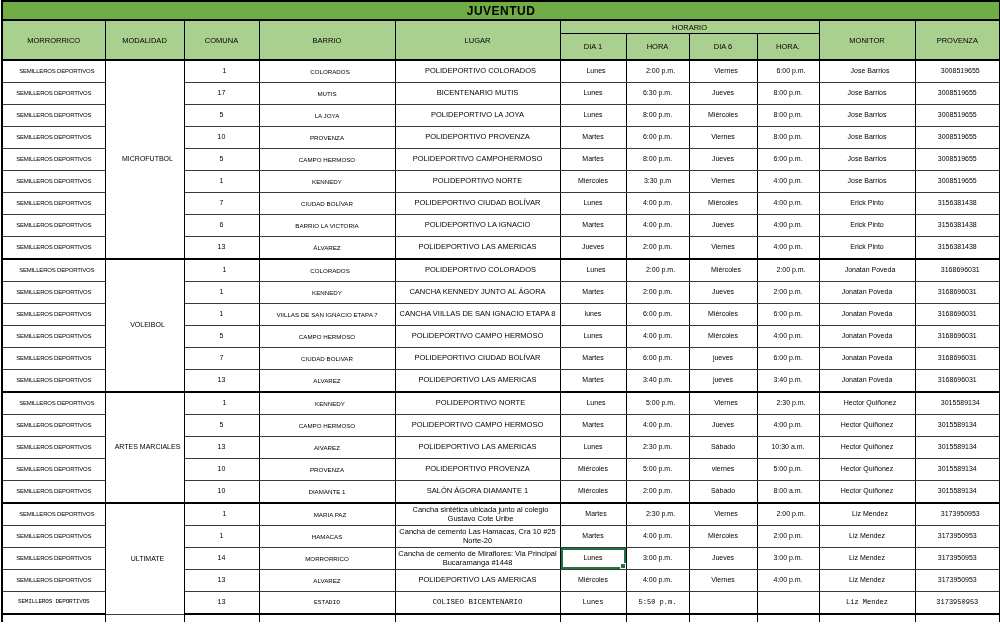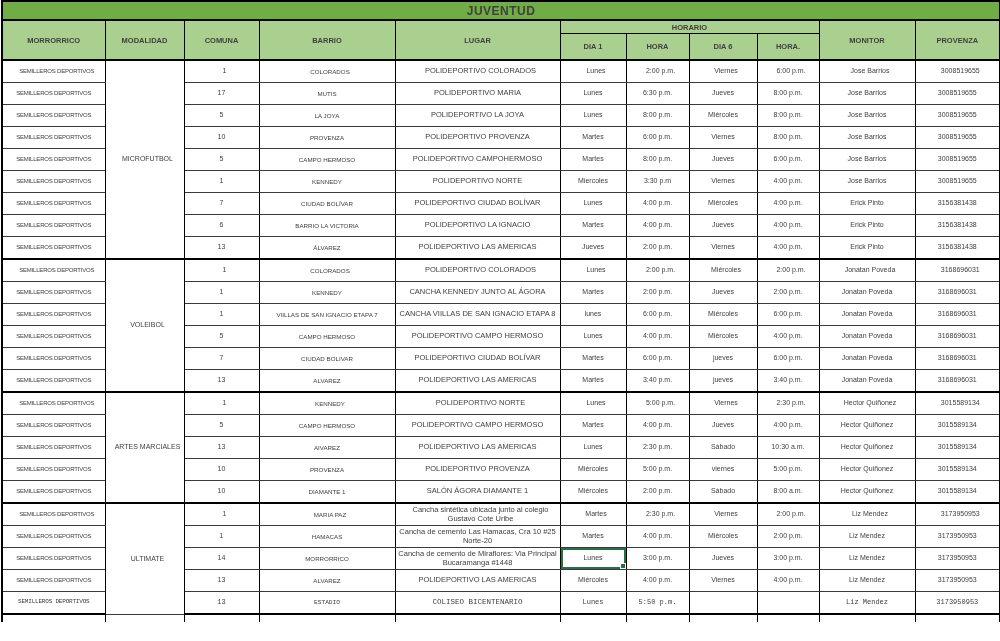--- a/index.html
+++ b/index.html
@@ -1,24 +1,24 @@
 <!DOCTYPE html>
 <html><head>
 <meta charset="utf-8">
 <style>
   html,body{margin:0;padding:0;background:#fff;}
   .sheet{width:1000px;height:641px;overflow:hidden;position:relative;background:#fff;
-         font-family:"Liberation Sans", sans-serif;color:#404040;}
+         font-family:"Liberation Sans", sans-serif;color:#000000;}
   table{border-collapse:collapse;table-layout:fixed;width:998px;margin-left:1px;}
   th,td{border:1px solid #000;padding:0 2px;text-align:center;vertical-align:middle;
         overflow:hidden;background:#fff;}
   tr[data-name="table-row"] td{border-top:1px solid #3a3a3a;border-bottom:1px solid #3a3a3a;}
   .t-title{background:#70AD47;font-weight:bold;font-size:12px;height:17px;
            border:2px solid #000;letter-spacing:.5px;}
-  .t-head{background:#A9D08E;font-weight:bold;font-size:7.5px;}
+  .t-head{background:#A9D08E;font-weight:normal;font-size:7.5px;}
   .h-span{height:12px;font-size:7.5px;}
   .h-sub{height:24px;}
   .h-tall{height:38px;}
   thead th{border:1px solid #000;}
   thead tr:first-child th{border-top:2px solid #000;}
   .edge-l{border-left:2px solid #000 !important;}
   .edge-r{border-right:2px solid #000 !important;}
   .head-bottom{border-bottom:2px solid #000 !important;}
   tbody td{font-size:7px;height:21px;line-height:1.15;}
   td.c-estr{font-size:6px;letter-spacing:-0.2px;}
@@ -82,21 +82,21 @@
           <td data-name="cell-hora1" class="c-hora1">2:00 p.m.</td>
           <td data-name="cell-dia2" class="c-dia2">Viernes</td>
           <td data-name="cell-hora2" class="c-hora2">6:00 p.m.</td>
           <td data-name="cell-monitor" class="c-monitor">Jose Barrios</td>
           <td data-name="cell-telefono" class="c-telefono edge-r">3008519655</td>
         </tr>
         <tr data-name="table-row" class="">
           <td data-name="cell-estrategia" class="c-estr edge-l">SEMILLEROS DEPORTIVOS</td>
           <td data-name="cell-comuna" class="c-comuna">17</td>
           <td data-name="cell-barrio" class="c-barrio">MUTIS</td>
-          <td data-name="cell-lugar" class="c-lugar">POLIDEPORTIVO MARIA</td>
+          <td data-name="cell-lugar" class="c-lugar">BICENTENARIO MUTIS</td>
           <td data-name="cell-dia1" class="c-dia1">Lunes</td>
           <td data-name="cell-hora1" class="c-hora1">6:30 p.m.</td>
           <td data-name="cell-dia2" class="c-dia2">Jueves</td>
           <td data-name="cell-hora2" class="c-hora2">8:00 p.m.</td>
           <td data-name="cell-monitor" class="c-monitor">Jose Barrios</td>
           <td data-name="cell-telefono" class="c-telefono edge-r">3008519655</td>
         </tr>
         <tr data-name="table-row" class="">
           <td data-name="cell-estrategia" class="c-estr edge-l">SEMILLEROS DEPORTIVOS</td>
           <td data-name="cell-comuna" class="c-comuna">5</td>

